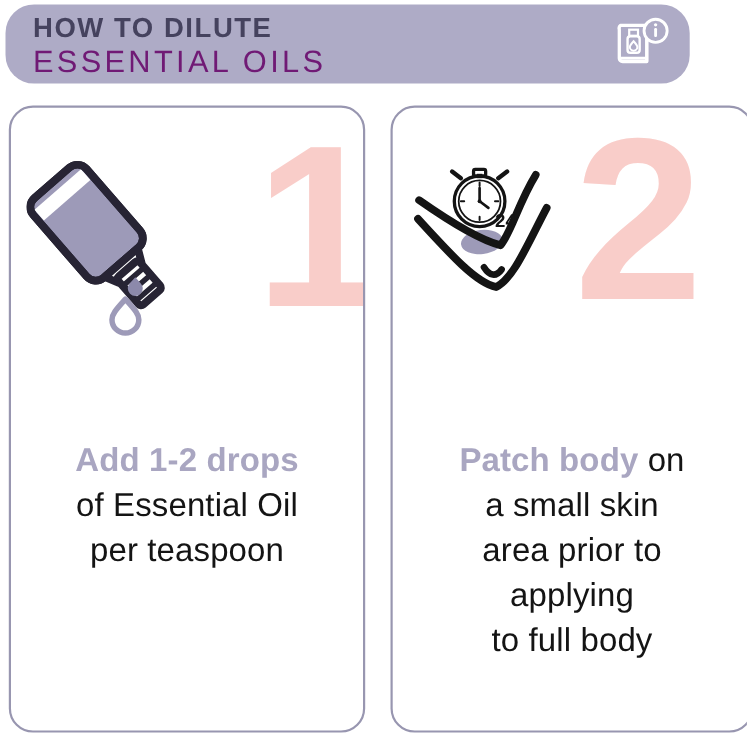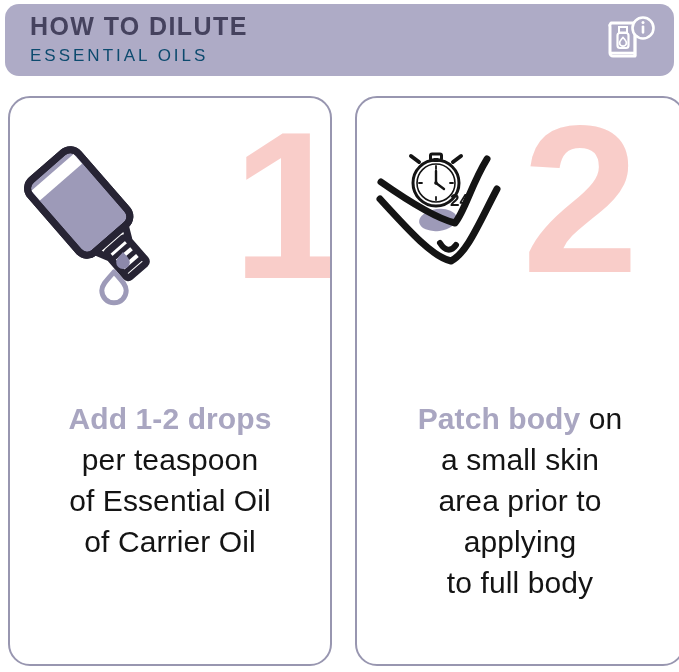--- a/index.html
+++ b/index.html
@@ -15,44 +15,44 @@
     overflow: hidden;
     font-family: "Liberation Sans", sans-serif;
     -webkit-font-smoothing: antialiased;
   }
 
   
   .header-bar {
     position: absolute;
     left: 5px;
     top: 4px;
-    width: 669px;
+    width: 622px;
     height: 72px;
     background: #aeabc6;
-    border-radius: 14px;
+    border-radius: 26px;
     box-sizing: border-box;
   }
   .header-titles {
     position: absolute;
     left: 25px;
     top: 7px;
   }
   .header-line1 {
     font-size: 25px;
     font-weight: bold;
     letter-spacing: 1.4px;
     color: #45425e;
     line-height: 30px;
     white-space: nowrap;
   }
   .header-line2 {
-    font-size: 17px;
+    font-size: 28px;
     font-weight: 300;
     letter-spacing: 3.0px;
-    color: #0c4a6e;
+    color: #701a75;
     line-height: 30px;
     white-space: nowrap;
   }
   .header-icon {
     position: absolute;
     right: 18px;
     top: 9px;
     width: 54px;
     height: 54px;
   }
@@ -178,23 +178,22 @@
 
           <path d="M90 140 c8.6 9.6 12.2 13.4 12.2 18.6 a12.2 12.2 0 0 1 -24.4 0 c0 -5.2 3.6 -9 12.2 -18.6 z" fill="#ffffff" stroke="#9d9ab8" stroke-width="5" stroke-linejoin="round"></path>
         </svg>
       </div>
     </div>
 
     <div class="card-text">
       <div class="txt-line">
         <span class="hl">Add 1-2 drops</span>
       </div>
+      <div class="txt-line">of Essential Oil</div>
       <div class="txt-line">per teaspoon</div>
-      <div class="txt-line">of Essential Oil</div>
-      <div class="txt-line">of Carrier Oil</div>
     </div>
   </div>
 
   <div class="card card-2">
     <div class="card-art">
       <div class="step-number">2</div>
 
       <div class="illus">
         <svg viewBox="0 0 190 150" width="190" height="150" aria-hidden="true">
 

